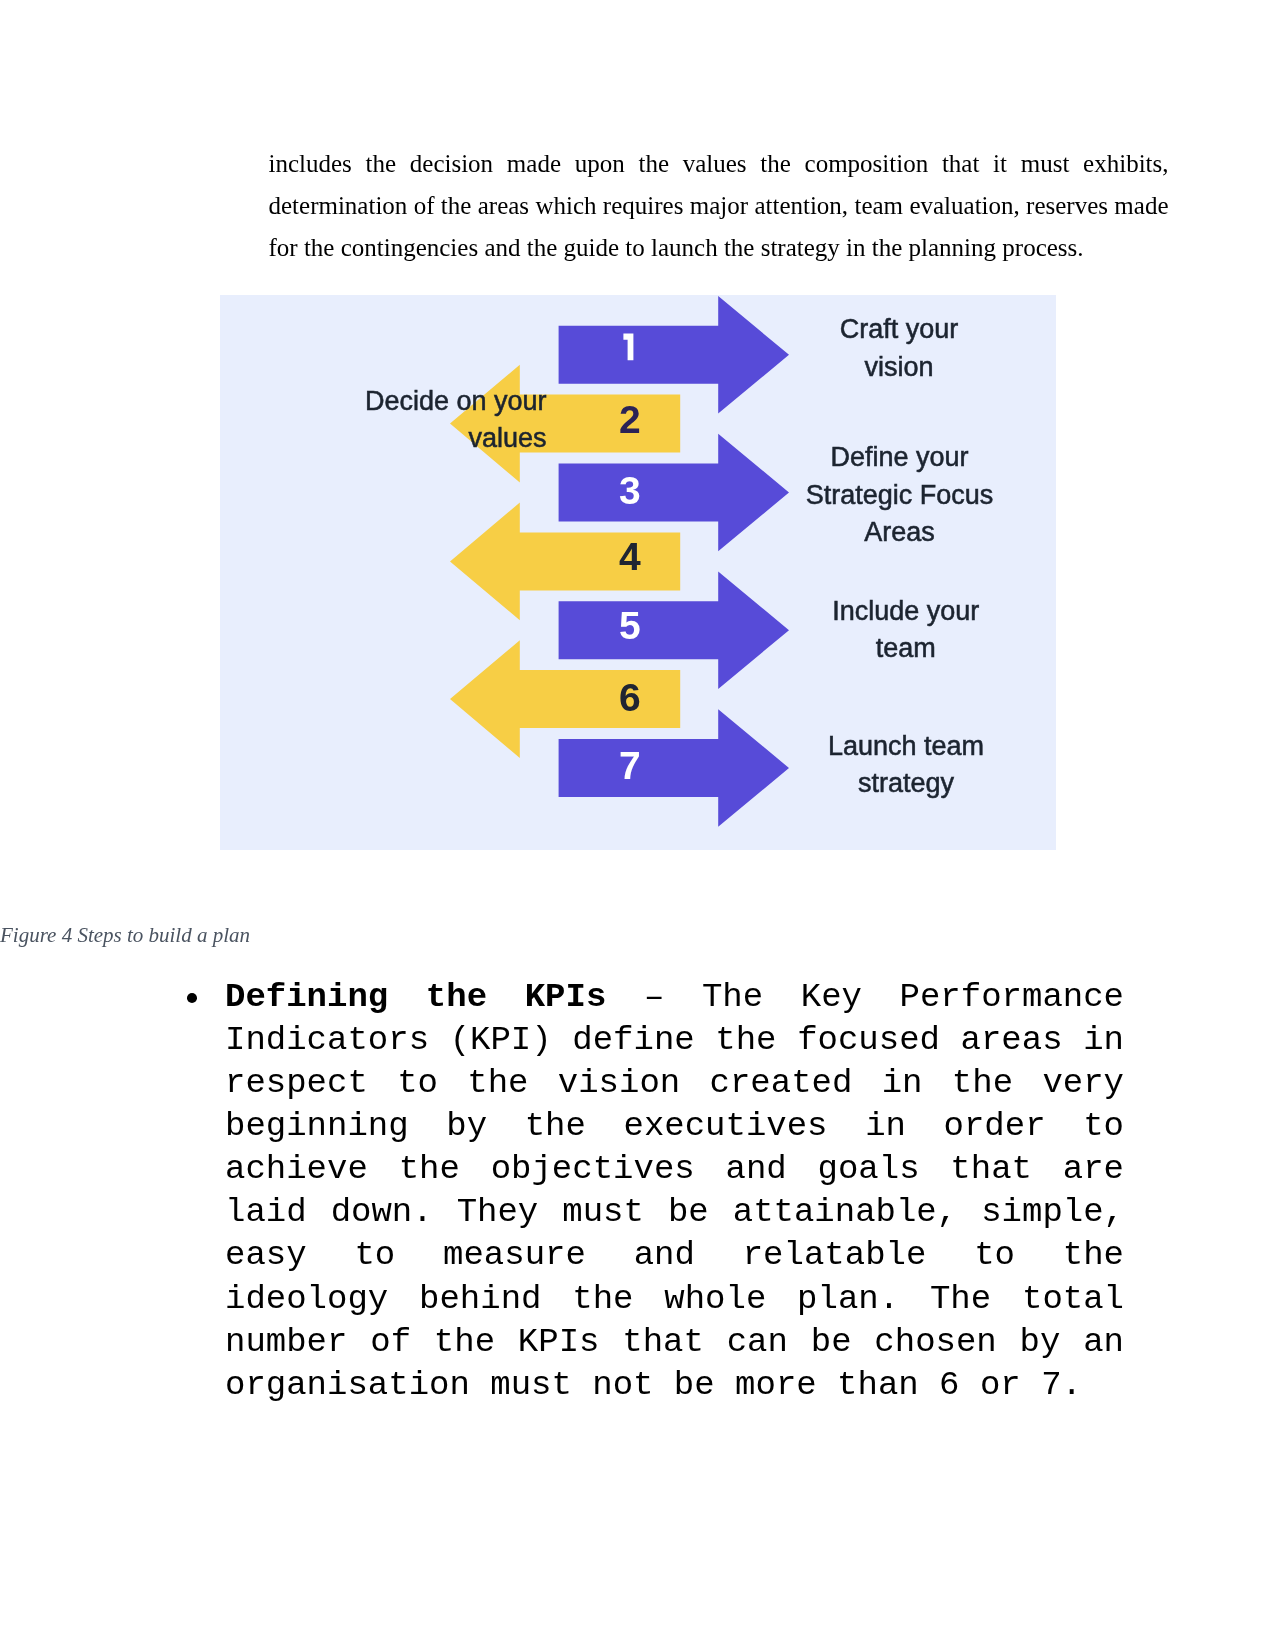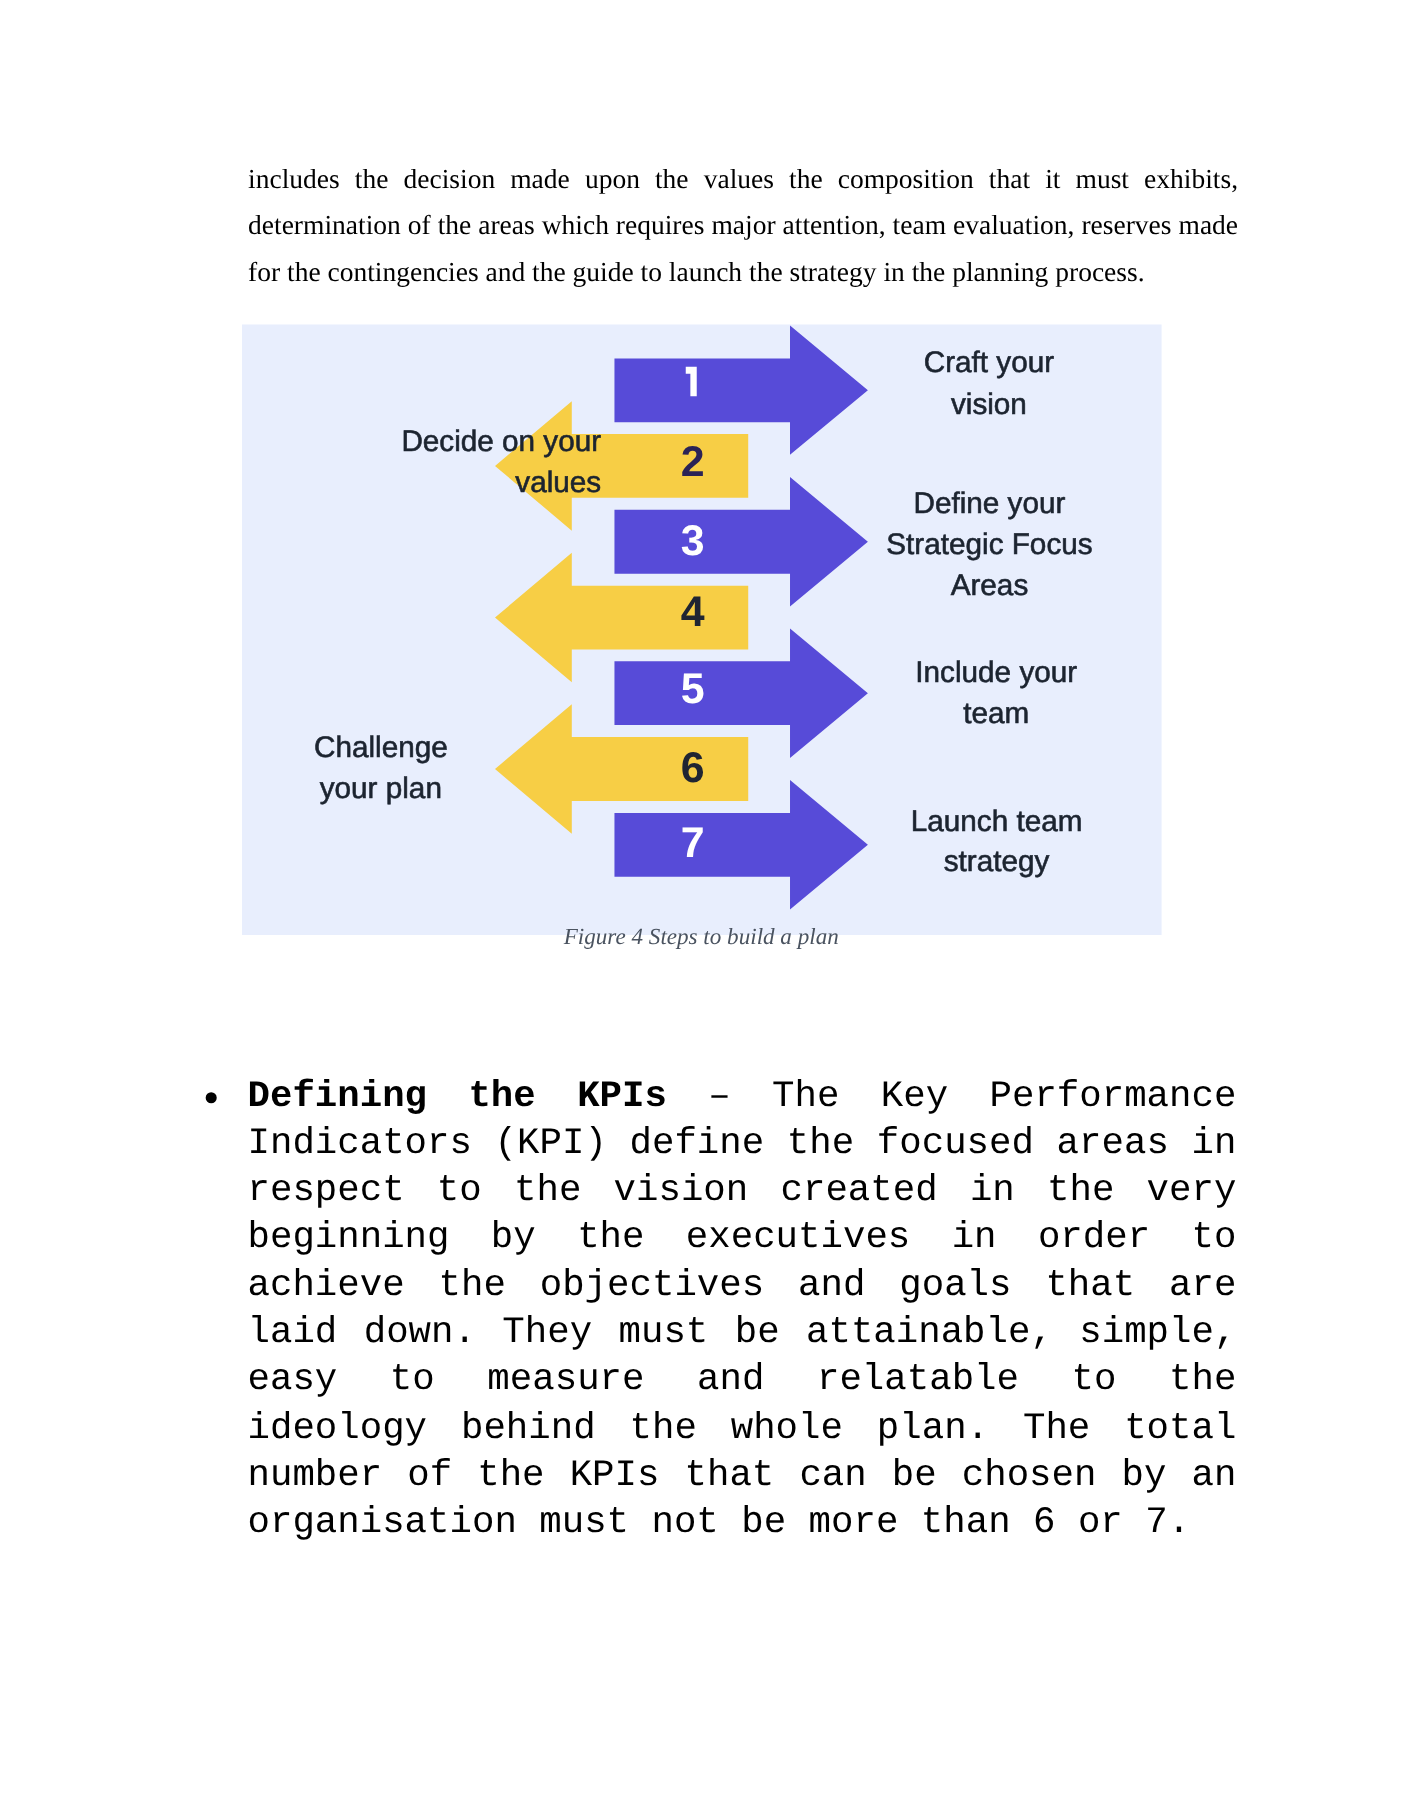--- a/index.html
+++ b/index.html
@@ -5,44 +5,44 @@
 <style>
   html,body{margin:0;padding:0;background:#ffffff;}
   body{width:1275px;height:1650px;position:relative;overflow:hidden;
        font-family:"Liberation Serif",serif;color:#000;
        -webkit-font-smoothing:antialiased;}
   .page{position:absolute;left:0;top:0;width:1275px;height:1650px;background:#fff;}
 
   
   .para{position:absolute;font-family:"Liberation Serif",serif;font-size:25px;
         line-height:42.4px;text-align:justify;color:#000;
-        text-justify:inter-word;}
+        text-justify:inter-word;margin-left:43px;}
   #intro{left:225.5px;top:142.5px;width:900px;}
 
   
   #kpi-item{position:absolute;left:186px;top:976.0px;width:938px;}
   #kpi-bullet{position:absolute;left:1.1px;top:17.4px;width:10.1px;height:9.7px;
               border-radius:50%;background:#000;}
   #kpi-text{position:absolute;left:39px;top:0px;width:899px;
             font-family:Liberation Mono, monospace;font-size:34px;line-height:43.08px;
             text-align:justify;}
   .b{font-weight:bold;}
 
   
   #figure{position:absolute;left:220px;top:295px;width:836px;height:555px;
           background:#e8eefd;overflow:hidden;}
   #figure svg{position:absolute;left:0;top:0;}
   .lbl{position:absolute;font-family:"Liberation Sans",sans-serif;
        color:#1c2430;text-align:center;font-size:27px;line-height:37.3px;
        white-space:pre;-webkit-text-stroke:0.55px #1c2430;
        -webkit-font-smoothing:antialiased;}
 
-  #caption{position:absolute;left:0px;top:836px;width:1275px;
+  #caption{position:absolute;left:0px;top:920px;width:1275px;
            font-family:"Liberation Serif",serif;font-style:italic;
-           font-size:21px;line-height:30px;color:#4a5360;text-align:center;}
+           font-size:21px;line-height:30px;color:#4a5360;text-align:left;}
 </style>
 </head>
 <body>
 
 <div class="page">
 
   <div class="para" id="intro">includes the decision made upon the values the composition that it must exhibits, determination of the areas which requires major attention, team evaluation, reserves made for the contingencies and the guide to launch the strategy in the planning process.</div>
 
   <div id="figure">
     <svg width="836" height="555" viewBox="0 0 836 555">
@@ -79,22 +79,20 @@
 
     <div class="lbl" style="left:479.0px;top:16.3px;width:400px;">Craft your
 vision</div>
     <div class="lbl" style="left:-73.5px;top:87.8px;width:400px;text-align:right;">Decide on your
 values</div>
     <div class="lbl" style="left:479.5px;top:144.3px;width:400px;">Define your
 Strategic Focus
 Areas</div>
     <div class="lbl" style="left:485.7px;top:297.6px;width:400px;">Include your
 team</div>
-    <div class="lbl" style="left:-73.8px;top:365.8px;width:400px;">Challenge
-your plan</div>
     <div class="lbl" style="left:486.0px;top:432.8px;width:400px;">Launch team
 strategy</div>
   </div>
 
   <div id="caption">Figure 4 Steps to build a plan</div>
 
   <div id="kpi-item">
     <div id="kpi-bullet"></div>
     <div id="kpi-text"><span class="b">Defining the KPIs</span><span> – The Key Performance Indicators (KPI) define the focused areas in respect to the vision created in the very beginning by the executives in order to achieve the objectives and goals that are laid down. They must be attainable, simple, easy to measure and relatable to the ideology behind the whole plan. The total number of the KPIs that can be chosen by an organisation must not be more than 6 or 7.</span></div>
   </div>

